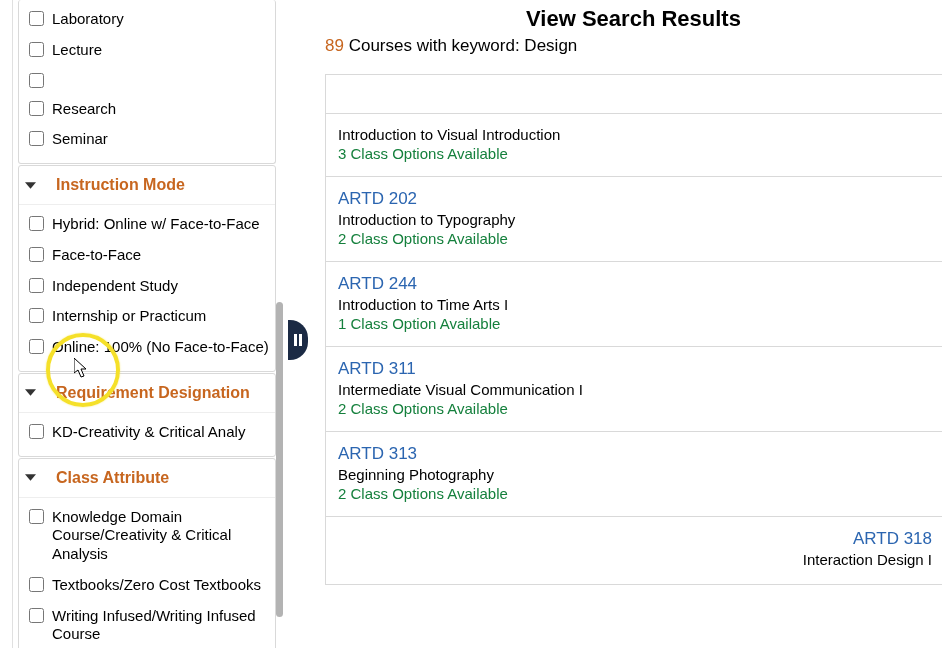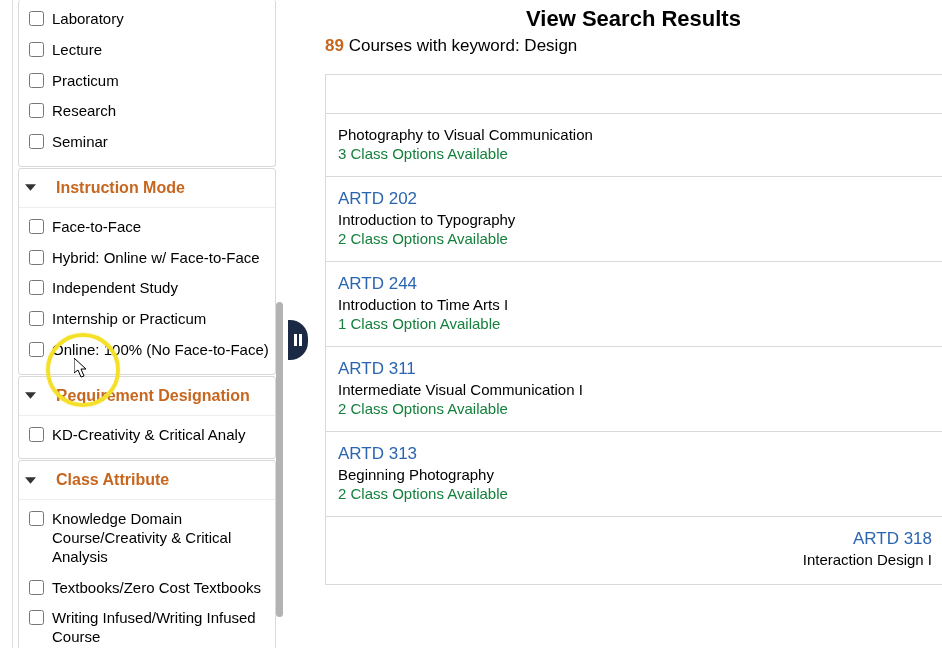--- a/index.html
+++ b/index.html
@@ -104,21 +104,21 @@
       font-size: 22px;
       margin: 0 0 4px 0;
       text-align: center;
     }
     .results-subtitle {
       font-size: 17px;
       margin-bottom: 18px;
     }
     .results-count {
       color: #c7661f;
-      font-weight: bold;
+      font-weight: normal;
     }
     .course-list {
       border: 1px solid #d9d9d9;
       border-right: none;
     }
     .course-spacer {
       height: 38px;
       border-bottom: 1px solid #d9d9d9;
     }
     .course-item {
@@ -179,21 +179,20 @@
         <label class="filter-item">
           <input type="checkbox" style="">
           <span>Laboratory</span>
         </label>
         <label class="filter-item">
           <input type="checkbox" style="">
           <span>Lecture</span>
         </label>
         <label class="filter-item">
           <input type="checkbox" style="">
-          <span>Practicum</span>
         </label>
         <label class="filter-item">
           <input type="checkbox" style="">
           <span>Research</span>
         </label>
         <label class="filter-item">
           <input type="checkbox" style="">
           <span>Seminar</span>
         </label>
       </div>
@@ -204,25 +203,25 @@
         <span class="caret">
           <svg width="11" height="11" viewBox="0 0 10 10">
               <polygon points="0,2 10,2 5,8" fill="#333"></polygon>
             </svg>
         </span>
         <span>Instruction Mode</span>
       </div>
       <div class="filter-items">
         <label class="filter-item">
           <input type="checkbox" style="">
+          <span>Hybrid: Online w/ Face-to-Face</span>
+        </label>
+        <label class="filter-item">
+          <input type="checkbox" style="">
           <span>Face-to-Face</span>
-        </label>
-        <label class="filter-item">
-          <input type="checkbox" style="">
-          <span>Hybrid: Online w/ Face-to-Face</span>
         </label>
         <label class="filter-item">
           <input type="checkbox" style="">
           <span>Independent Study</span>
         </label>
         <label class="filter-item">
           <input type="checkbox" style="">
           <span>Internship or Practicum</span>
         </label>
         <label class="filter-item">
@@ -288,21 +287,21 @@
   <div class="main">
     <div class="results-title">View Search Results</div>
     <div class="results-subtitle">
       <span class="results-count">89</span><span> Courses with keyword: Design</span>
     </div>
 
     <div class="course-list">
       <div class="course-spacer"></div>
 
       <div class="course-item">
-        <div class="course-title">Photography to Visual Communication</div>
+        <div class="course-title">Introduction to Visual Introduction</div>
         <div class="course-opts">3 Class Options Available</div>
       </div>
 
       <div class="course-item">
         <div class="course-code">ARTD 202</div>
         <div class="course-title">Introduction to Typography</div>
         <div class="course-opts">2 Class Options Available</div>
       </div>
 
       <div class="course-item">

